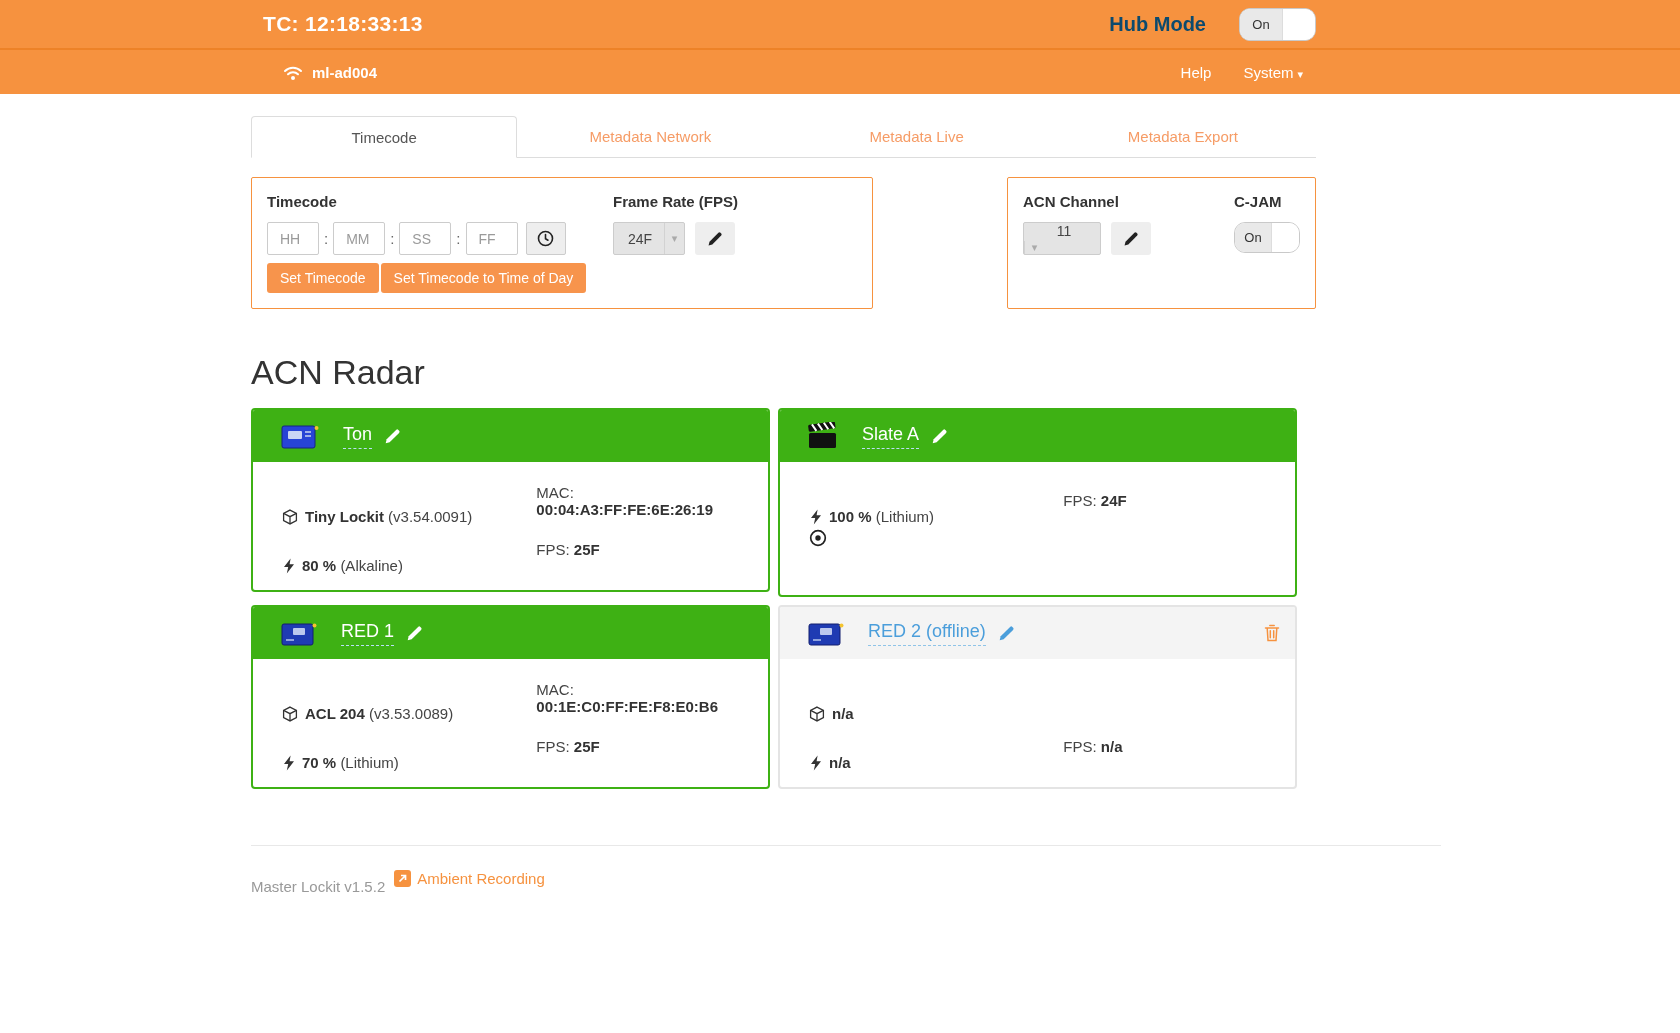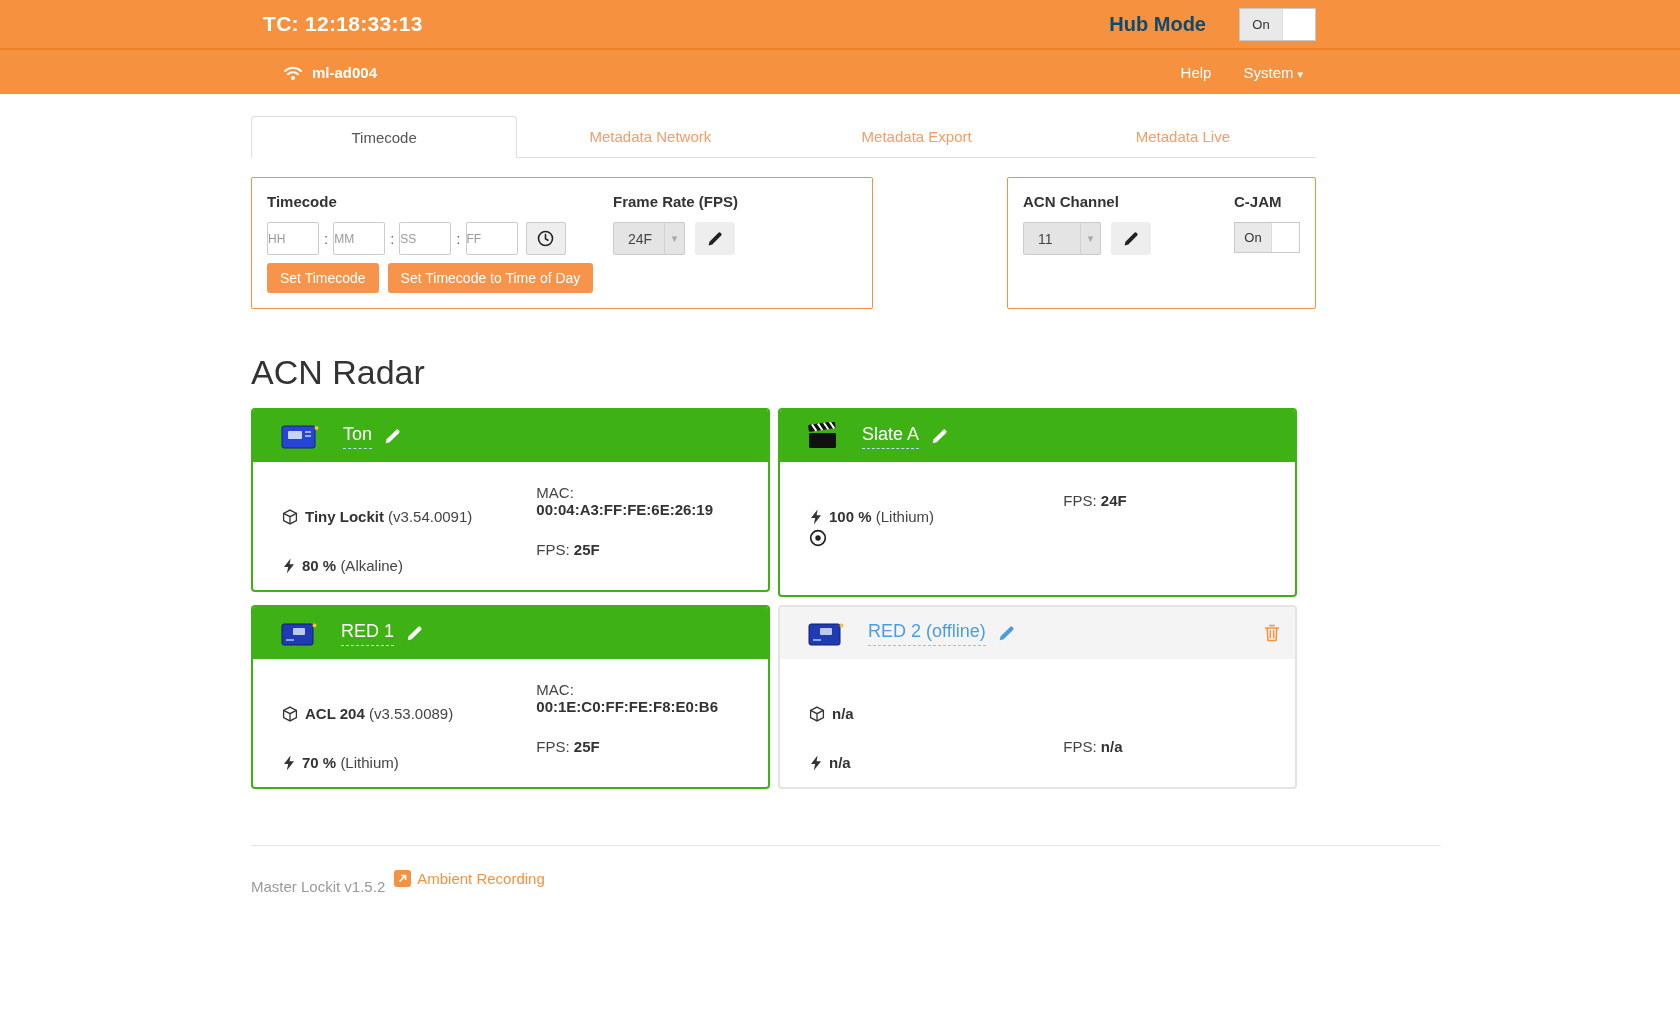--- a/index.html
+++ b/index.html
@@ -6,21 +6,21 @@
   html,body { background:#fff; font-family:"Liberation Sans", sans-serif; color:#333; }
   body { width:1680px; min-height:1033px; font-size:15px; }
 
   
   .navbar1 { height:50px; background:#f6923f; border-bottom:2px solid #ed8227;
              display:flex; align-items:center; padding:0 364px 0 263px; }
   .tc-display { color:#fff; font-size:21px; font-weight:bold; letter-spacing:.3px; }
   .nav1-right { margin-left:auto; display:flex; align-items:center; }
   .hub-label { color:#0c4a6e; font-size:20px; font-weight:bold; margin-right:33px; }
 
-  .switch { display:inline-flex; border:1px solid #c9c9c9; border-radius:0; overflow:hidden;
+  .switch { display:inline-flex; border:1px solid #c9c9c9; border-radius:11px; overflow:hidden;
             background:#fff; cursor:pointer; }
   .switch .on-seg { background:#e9e9e9; color:#333; font-size:13px; display:flex;
                     align-items:center; justify-content:center; }
   .switch .knob { background:#fff; border-left:1px solid #ddd; }
   .switch.hub { height:33px; width:77px; } .switch.hub .on-seg { width:42px; } .switch.hub .knob{ flex:1; }
   .switch.cjam { height:31px; width:66px; } .switch.cjam .on-seg { width:36px; } .switch.cjam .knob{ flex:1; }
 
   .navbar2 { height:44px; background:#f6923f; display:flex; align-items:center;
              padding:0 377px 0 283px; }
   .ssid { color:#fff; font-weight:bold; font-size:15px; margin-left:9px; }
@@ -39,39 +39,39 @@
                 margin-bottom:-1px; border-radius:4px 4px 0 0; cursor:default; }
 
   
   .panels { display:flex; justify-content:space-between; margin-top:19px; }
   .panel { border:1px solid #f6923f; border-radius:2px; background:#fff; padding:15px; }
   .panel.tc-panel { width:622px; display:flex; }
   .panel.acn-panel { width:309px; display:flex; }
   .panel-label { font-weight:bold; font-size:15px; color:#333; }
   .tc-col { width:346px; }
   .controls-row { display:flex; align-items:center; margin-top:12px; }
-  .tc-input { width:52px; height:33px; border:1px solid #ccc; border-radius:2px; padding:0 0;
-              font-size:12px; color:#333; font-family:"Liberation Sans",sans-serif; }
+  .tc-input { width:52px; height:33px; border:1px solid #ccc; border-radius:2px; padding:0 12px;
+              font-size:14px; color:#333; font-family:"Liberation Sans",sans-serif; }
   .tc-input::placeholder { color:#9a9a9a; }
   .colon { margin:0 5px; color:#666; }
   .icon-btn { height:33px; width:40px; background:#eee; border:1px solid #ccc; border-radius:2px;
               display:flex; align-items:center; justify-content:center; cursor:pointer; }
   .icon-btn.flat { border:none; border-radius:3px; }
   .clock-btn { margin-left:8px; }
-  .btn-row { margin-top:8px; display:flex; gap:9px; }
+  .btn-row { margin-top:8px; display:flex; gap:2px; }
   .btn-orange { background:#f7944c; color:#fff; border:none; border-radius:3px; height:30px;
                 padding:0 13px; font-size:14px; font-family:"Liberation Sans",sans-serif;
                 cursor:pointer; }
   .select-box { height:33px; background:#e4e4e4; border:1px solid #ccc; border-radius:2px;
                 display:flex; align-items:center; font-size:14px; color:#444; cursor:default; }
   .select-box .val { padding:0 10px 0 14px; flex:1; }
   .select-box .chev { width:20px; align-self:stretch; border-left:1px solid #d2d2d2;
                       display:flex; align-items:center; justify-content:center; color:#aaa;
                       font-size:11px; }
-  .fr-select { width:72px; } .ch-select { width:78px; }
+  .fr-select { width:72px; } .ch-select { width:78px;flex-direction:column; }
   .edit-btn { margin-left:10px; color:#222; }
   .acn-col1 { width:215px; }
 
   
   .radar-title { font-size:34px; font-weight:400; color:#333; margin-top:44px; }
 
   
   .cards { display:grid; grid-template-columns:519px 519px; column-gap:27px; row-gap:24px;
            align-items:start; margin-top:16px;gap:8px; }
   .card { border:2px solid #3eb114; border-radius:4px; background:#fff; overflow:hidden; }
@@ -132,22 +132,22 @@
     <span class="nav-link">Help</span>
     <span class="nav-link"><span>System</span><span class="caret">▾</span></span>
   </div>
 </div>
 
 <div class="container">
 
   <div class="tabs">
     <div class="tab active">Timecode</div>
     <div class="tab">Metadata Network</div>
+    <div class="tab">Metadata Live</div>
     <div class="tab">Metadata Export</div>
-    <div class="tab">Metadata Live</div>
   </div>
 
   <div class="panels">
     <div class="panel tc-panel">
       <div class="tc-col">
         <div class="panel-label">Timecode</div>
         <div class="controls-row">
           <input class="tc-input" placeholder="HH" style="">
           <span class="colon">:</span>
           <input class="tc-input" placeholder="MM" style="">

